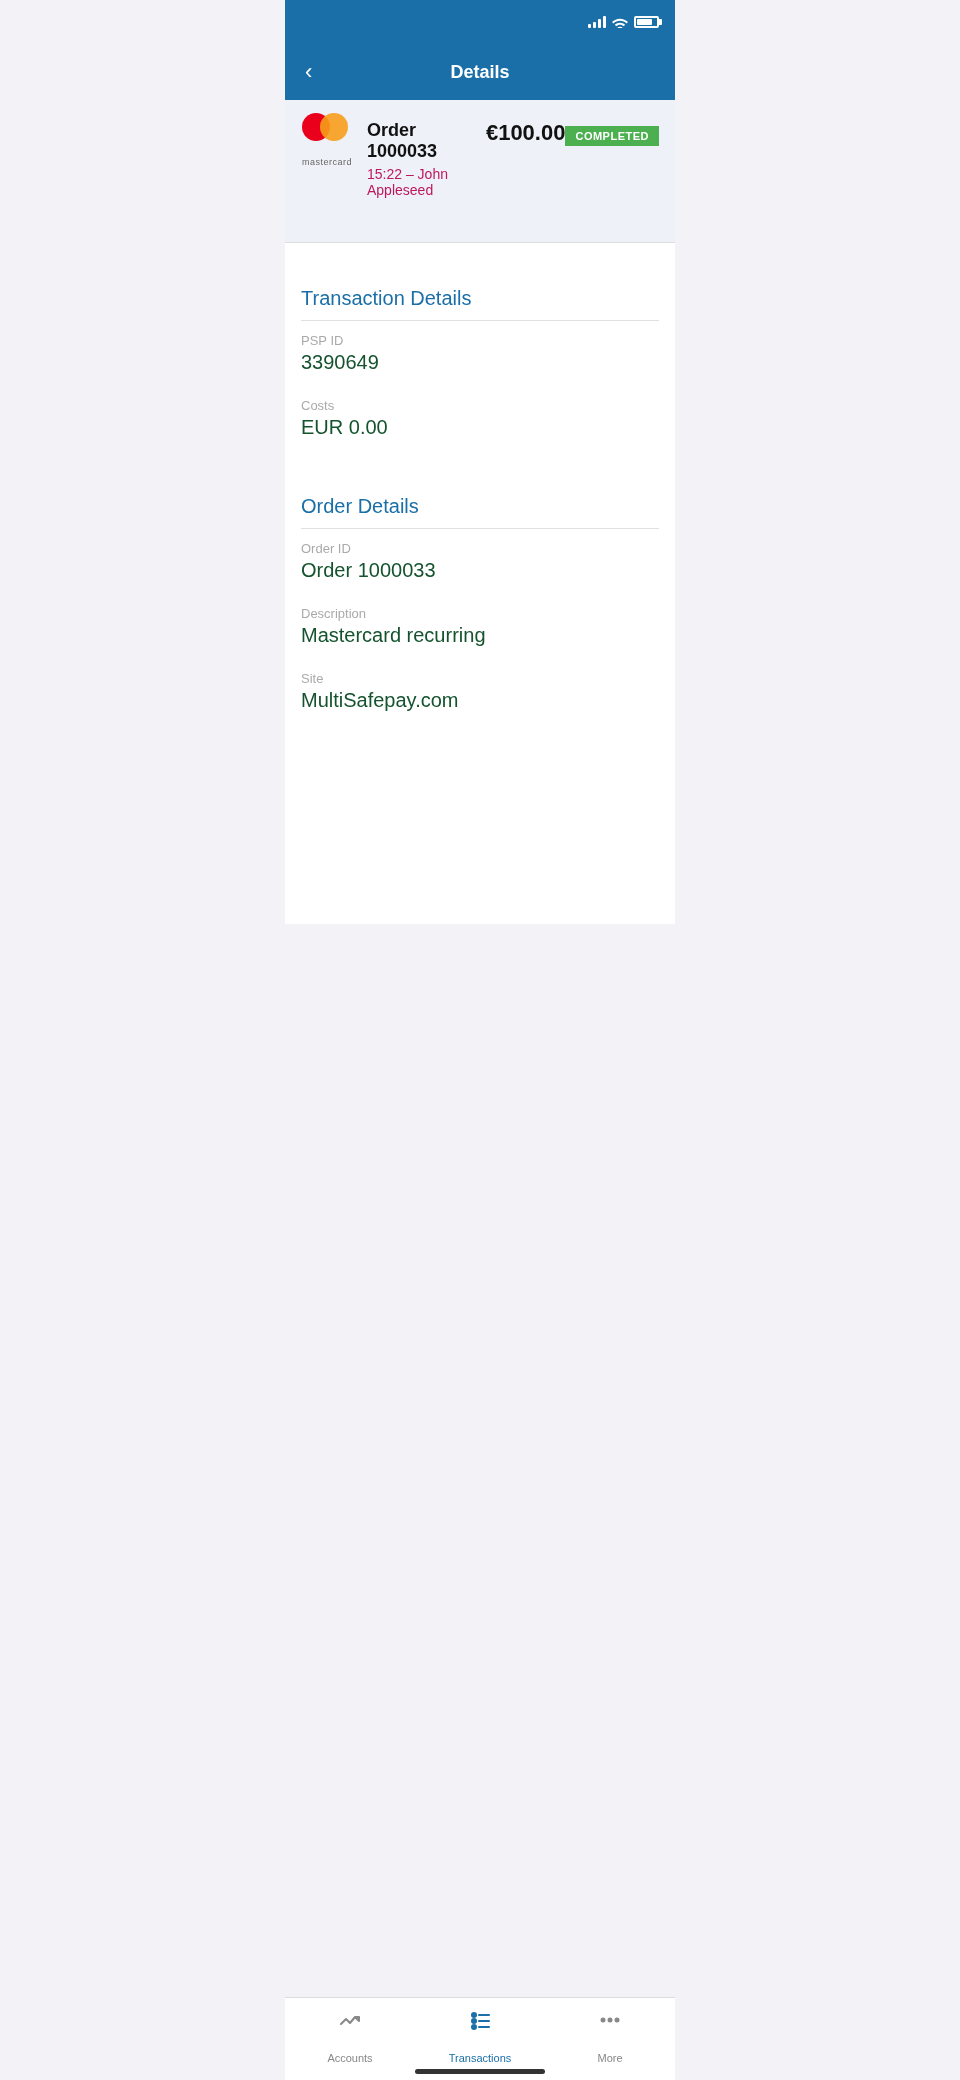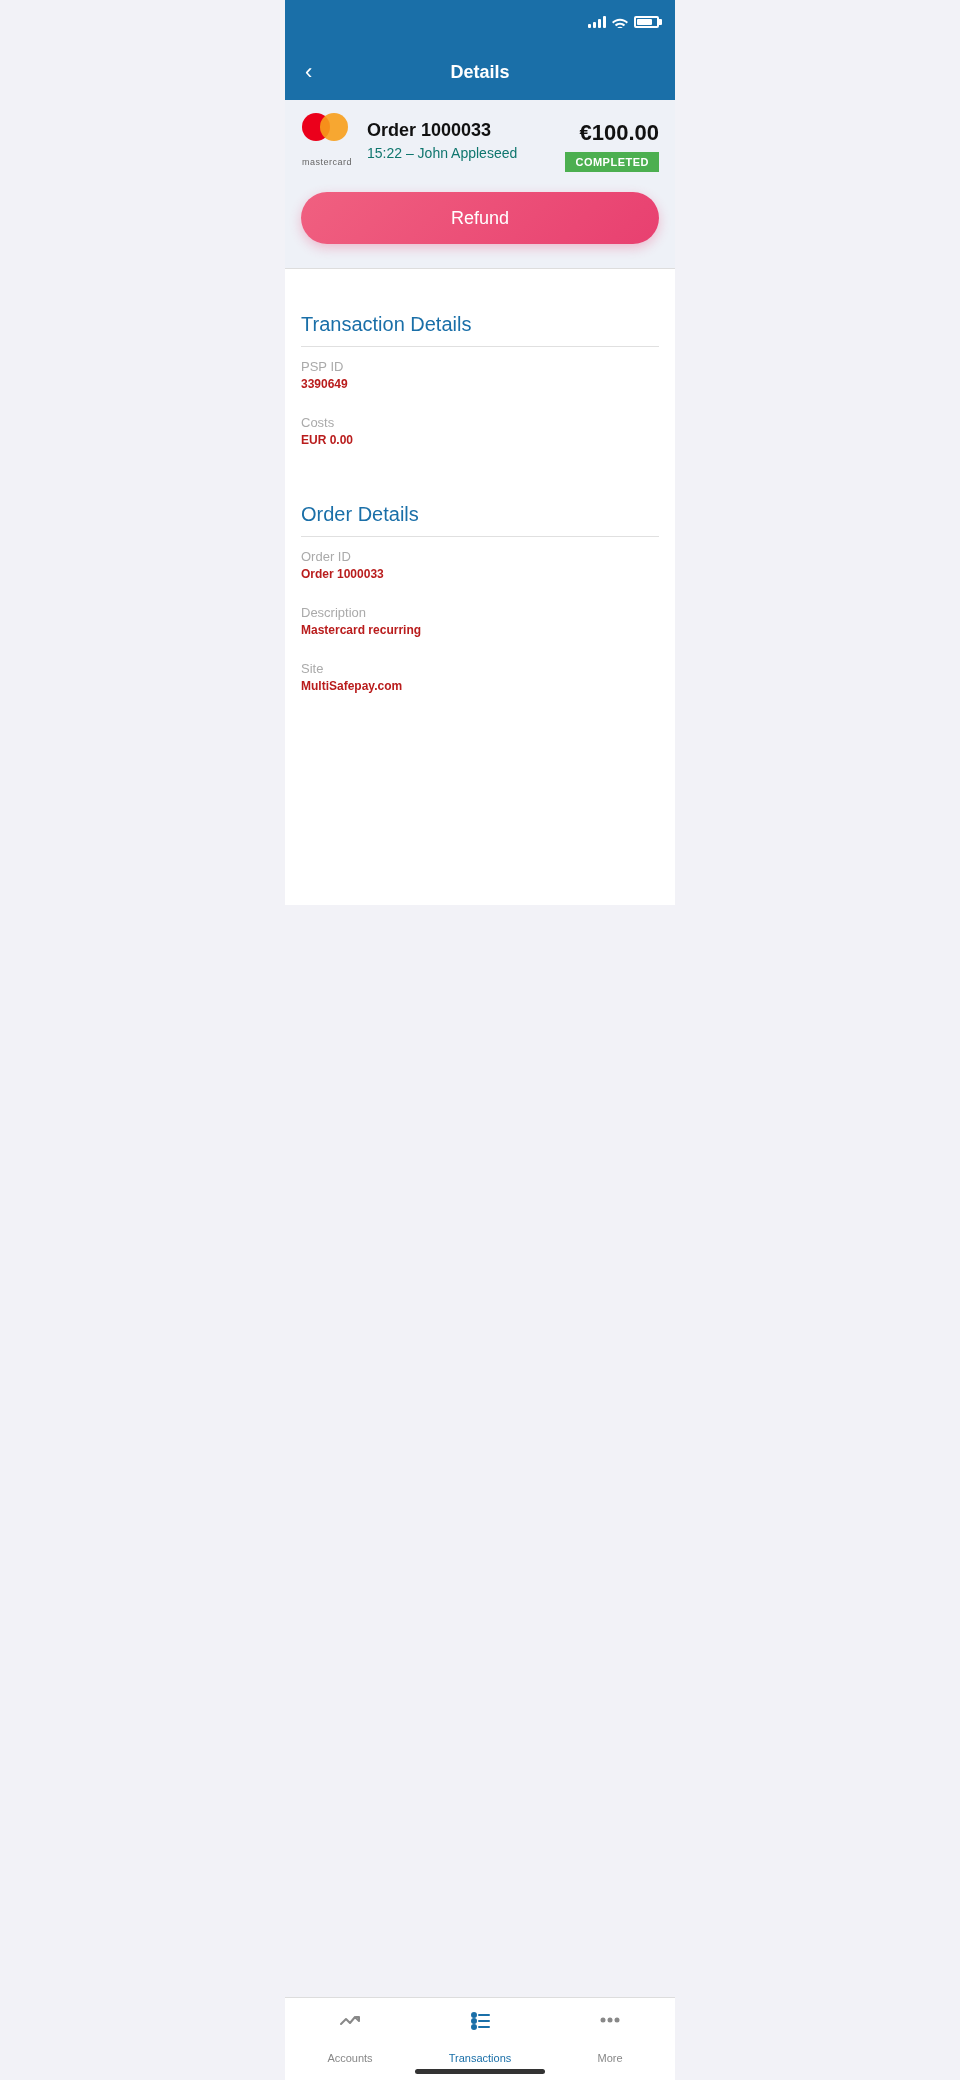--- a/index.html
+++ b/index.html
@@ -161,21 +161,21 @@
 
     .order-number {
       font-size: 18px;
       font-weight: 700;
       color: #111;
       margin-bottom: 4px;
     }
 
     .order-meta {
       font-size: 14px;
-      color: #0f766e;
+      color: #be185d;
     }
 
     .order-amount {
       font-size: 22px;
       font-weight: 700;
       color: #111;
       text-align: right;
     }
 
     .status-badge {
@@ -231,23 +231,23 @@
       background: white;
     }
 
     .field-label {
       font-size: 13px;
       color: #aaa;
       margin-bottom: 3px;
     }
 
     .field-value {
-      font-size: 12px;
-      color: #b91c1c;
-      font-weight: 700;
+      font-size: 20px;
+      color: #14532d;
+      font-weight: 400;
     }
 
     .section-gap {
       height: 24px;
       background: white;
     }
 
     .spacer {
       flex: 1;
       background: white;
@@ -354,26 +354,25 @@
             <div class="mc-red"></div>
             <div class="mc-orange"></div>
           </div>
           <div class="mc-label">mastercard</div>
         </div>
       </div>
       <div class="order-details">
         <div class="order-number">Order 1000033</div>
         <div class="order-meta">15:22 – John Appleseed</div>
       </div>
-      <div style="display:flex;flex-direction:column;align-items:flex-end;">
+      <div style="display:flex;flex-direction:row;align-items:flex-end;">
         <div class="order-amount">€100.00</div>
         <span class="status-badge">COMPLETED</span>
       </div>
     </div>
-    <button class="refund-button">Refund</button>
   </div>
 
   <div class="content">
     <div class="section-gap"></div>
     <div class="section-title">Transaction Details</div>
     <div class="section-divider"></div>
 
     <div class="field-group">
       <div class="field-label">PSP ID</div>
       <div class="field-value">3390649</div>

